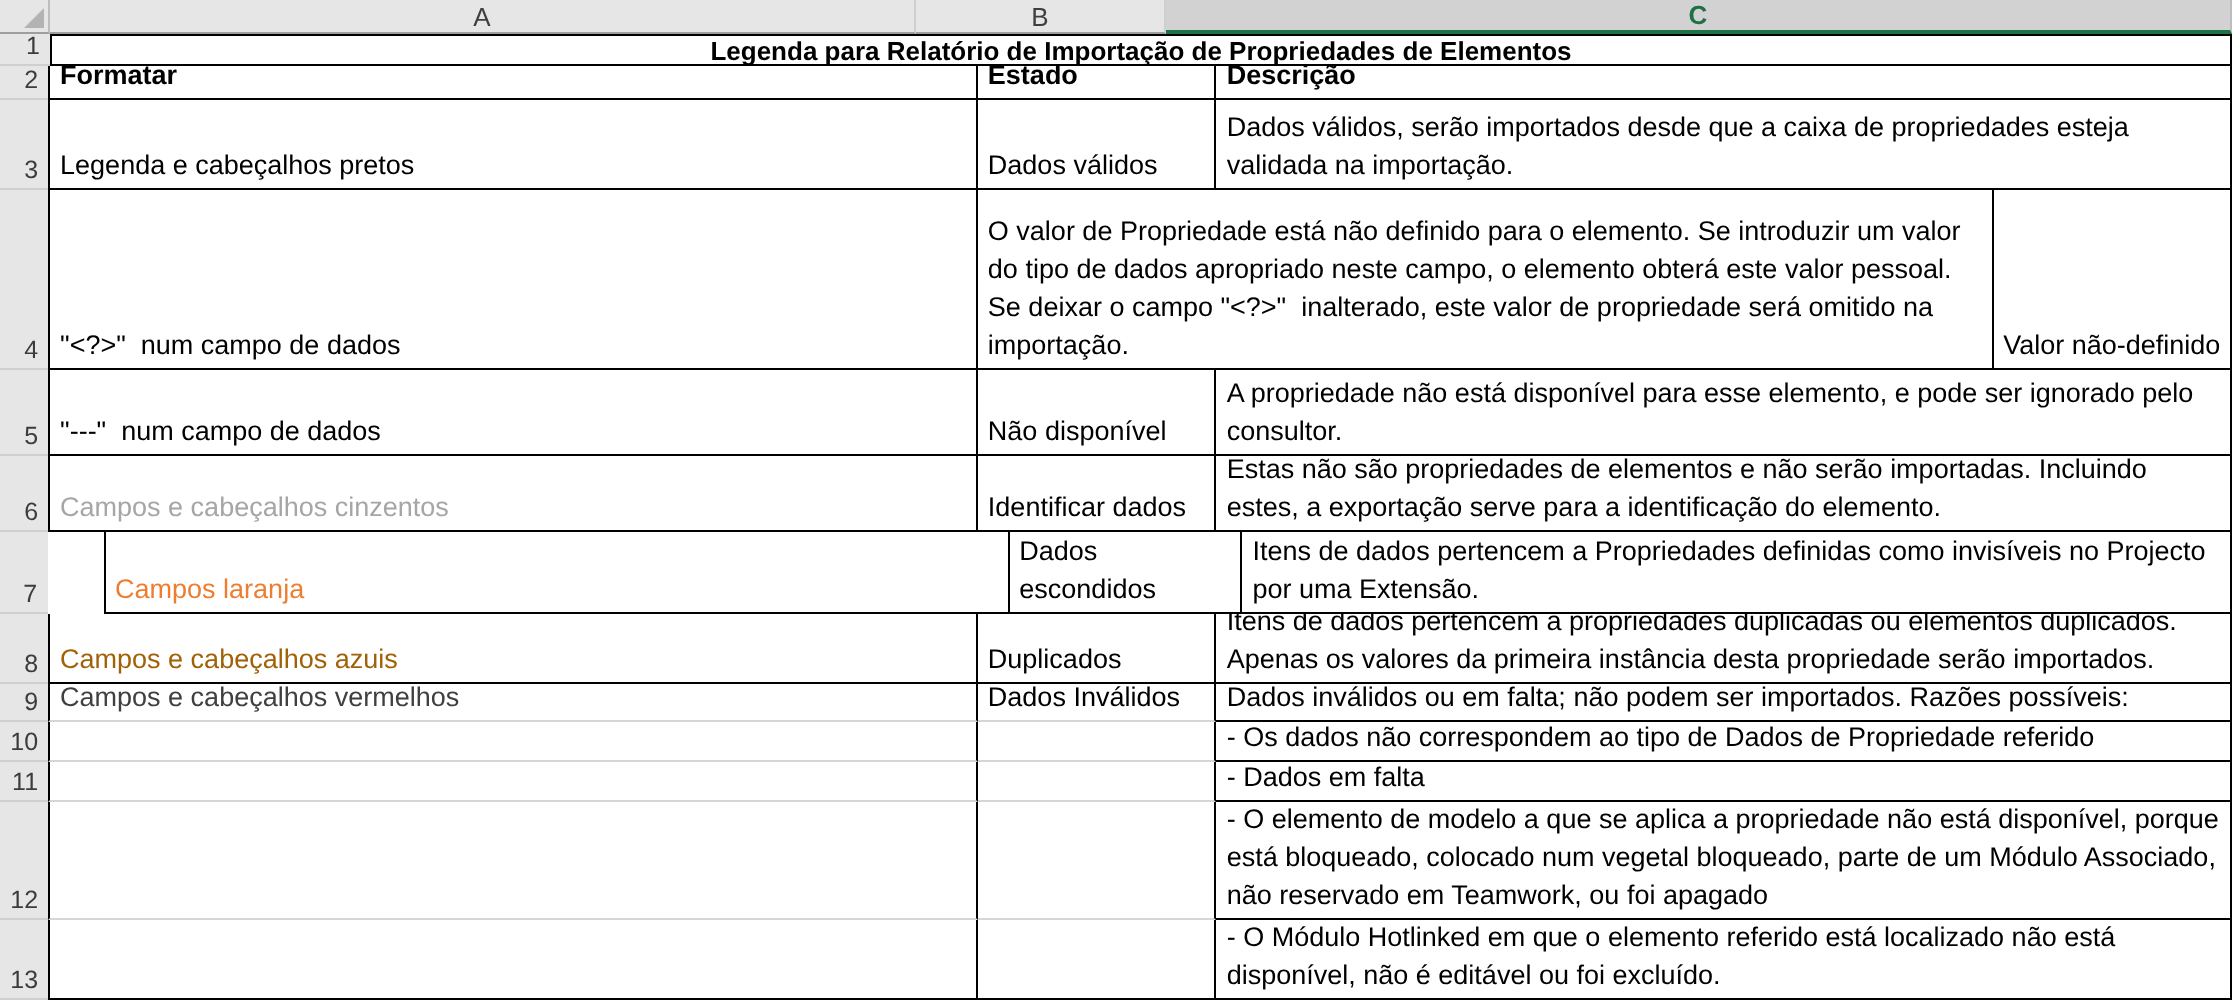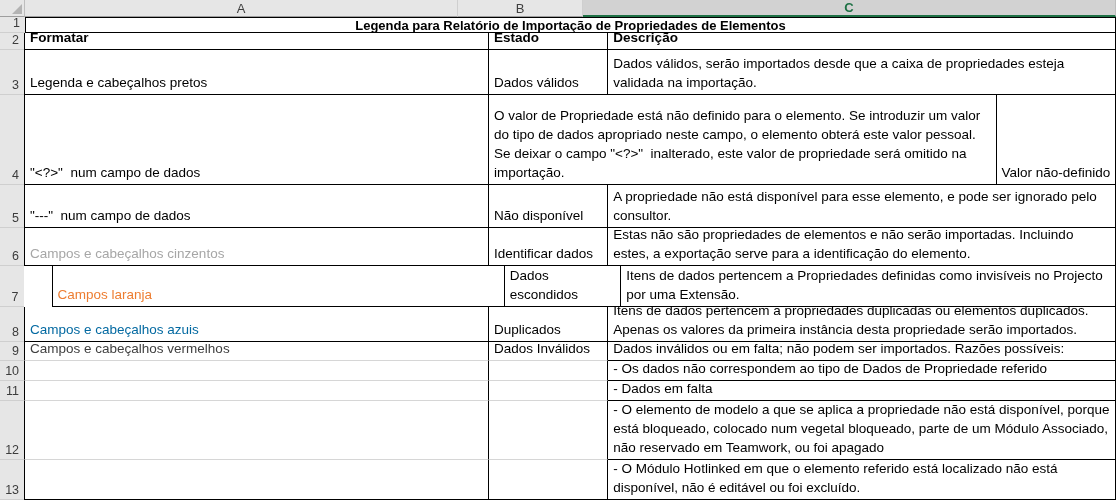--- a/index.html
+++ b/index.html
@@ -128,21 +128,21 @@
 
   <div class="r" style="height:41px">
     <div class="gut">7</div>
     <div class="cell cA2" style="color: rgb(237, 125, 49); margin-left: 28px;">Campos laranja</div>
     <div class="cell cB2">Dados escondidos</div>
     <div class="cell cC2">Itens de dados pertencem a Propriedades definidas como invisíveis no Projecto por uma Extensão.</div>
   </div>
 
   <div class="r" style="height:35px">
     <div class="gut">8</div>
-    <div class="cell cA2" style="color: #0369a1;">Campos e cabeçalhos azuis</div>
+    <div class="cell cA2" style="color: #a16207;">Campos e cabeçalhos azuis</div>
     <div class="cell cB2">Duplicados</div>
     <div class="cell cC2">Ítens de dados pertencem a propriedades duplicadas ou elementos duplicados. Apenas os valores da primeira instância desta propriedade serão importados.</div>
   </div>
 
   <div class="r" style="height:19px">
     <div class="gut">9</div>
     <div class="cell cA2 lb" style="color: #404040;">Campos e cabeçalhos vermelhos</div>
     <div class="cell cB2 lb">Dados Inválidos</div>
     <div class="cell cC2">Dados inválidos ou em falta; não podem ser importados. Razões possíveis:</div>
   </div>

